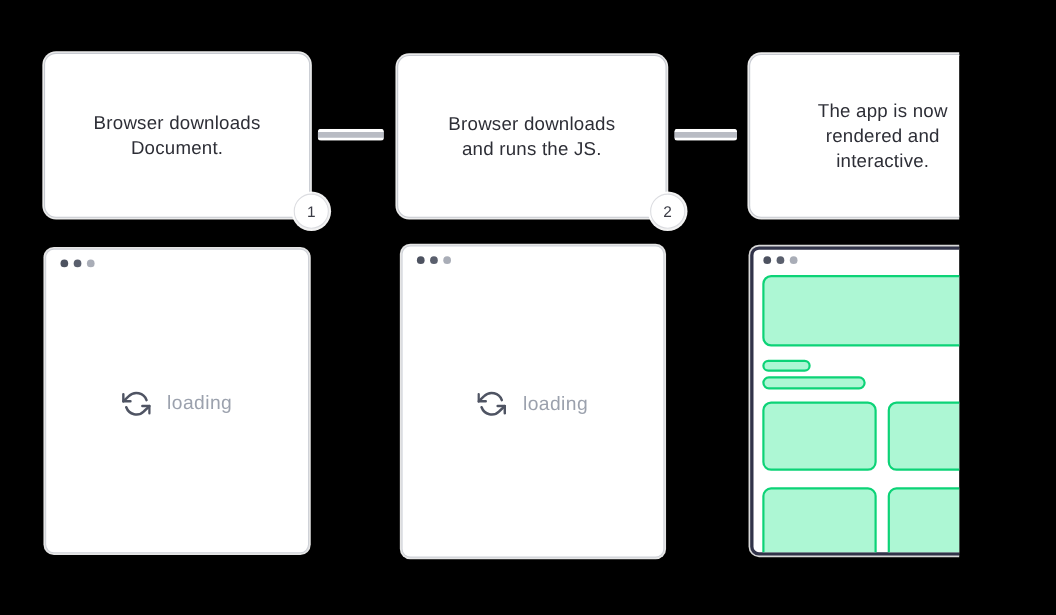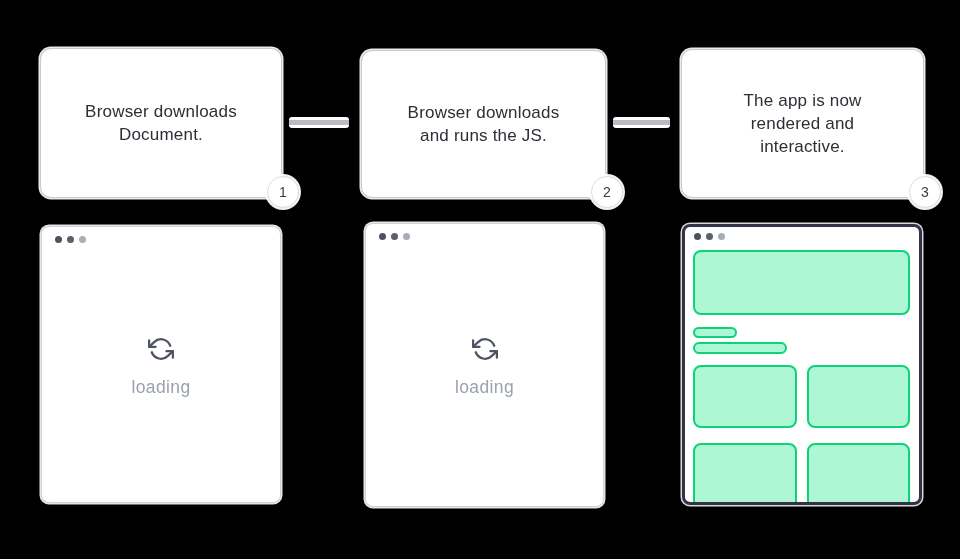--- a/index.html
+++ b/index.html
@@ -1,17 +1,17 @@
 <!DOCTYPE html>
 <html><head>
 <meta charset="utf-8">
 <style>
   html,body{margin:0;padding:0;background:#000;}
   .canvas{
-    position:relative;width:960px;height:559px;background:#000000;
+    position:relative;width:872px;height:559px;background:#000000;
     font-family:"Liberation Sans",sans-serif;overflow:hidden;
   }
 
   
   .step-card{
     position:absolute;background:#ffffff;border-radius:10px;
     box-shadow:0 0 0 1px #c7cad1, 0 0 0 2.5px rgba(255,255,255,0.92);
     display:flex;align-items:center;justify-content:center;
     text-align:center;color:#2d2e36;font-size:17px;line-height:23px;
     font-weight:500;letter-spacing:0.2px;
@@ -51,21 +51,21 @@
     box-shadow:0 0 0 1.5px rgba(255,255,255,0.85);
   }
   .window-dots{position:absolute;top:9px;left:13px;display:flex;gap:5px;}
   .w3 .window-dots{top:6px;left:9px;}
   .dot{width:7px;height:7px;border-radius:50%;}
   .dot.d1{background:#4d5260;}
   .dot.d2{background:#5a5f6d;}
   .dot.d3{background:#a9adb7;}
 
   .loading-stack{
-    position:absolute;inset:0;display:flex;flex-direction:column;
+    position:absolute;inset:0;display:flex;flex-direction:row;
     align-items:center;justify-content:center;gap:15px;padding-top:4px;
   }
   .sync-svg{color:#4f5463;display:block;}
   .loading-label{
     color:#9ba1ad;font-size:17.5px;letter-spacing:0.4px;font-weight:400;
   }
 
   
   .skeleton{
     position:absolute;box-sizing:border-box;background:#adf7d4;

